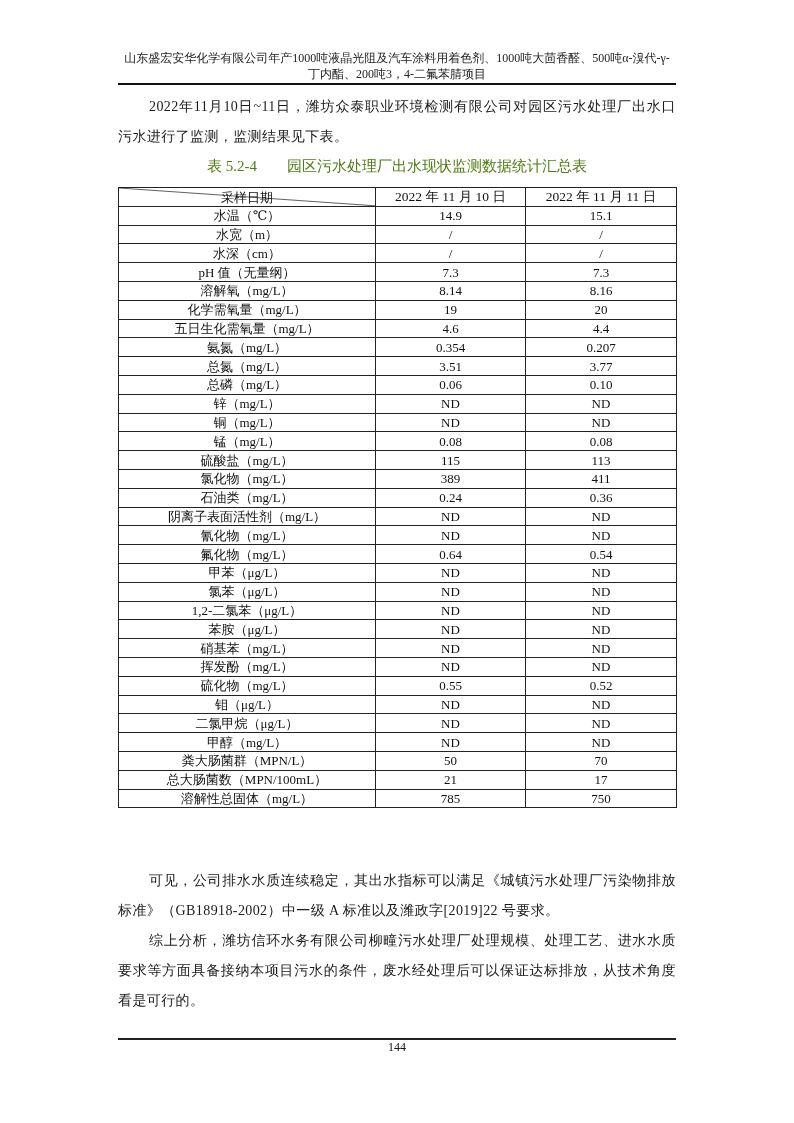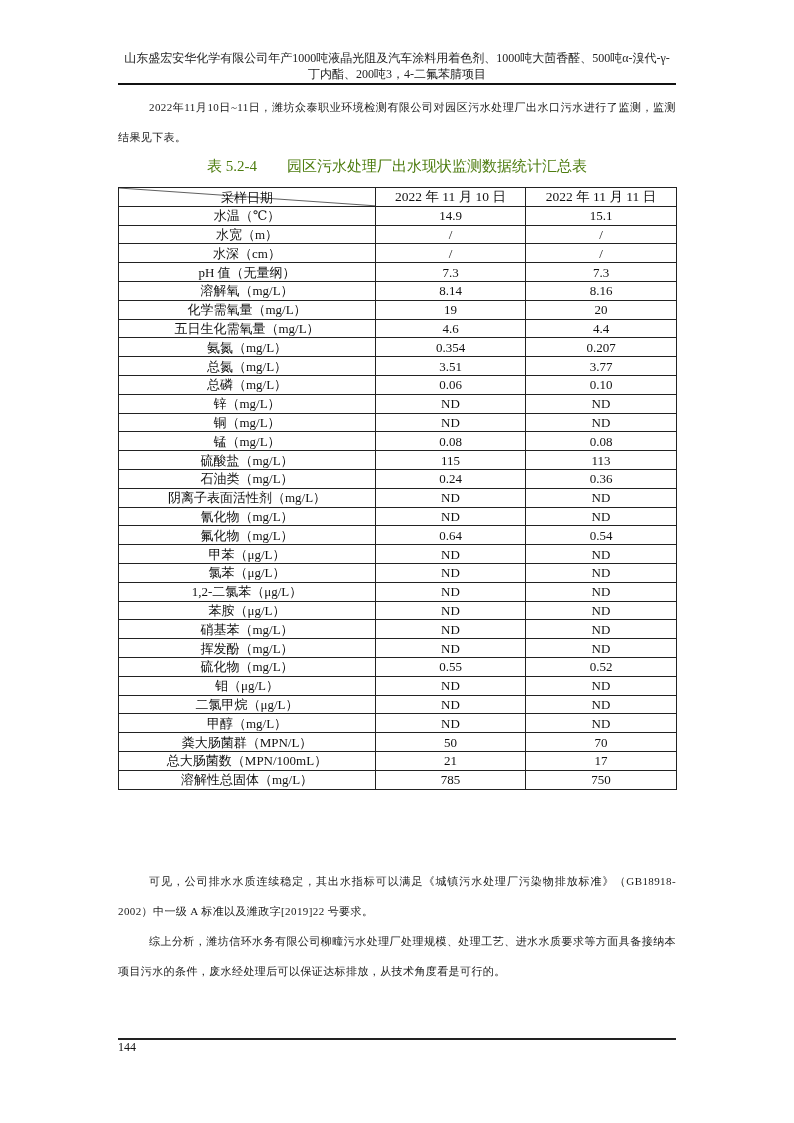--- a/index.html
+++ b/index.html
@@ -2,42 +2,42 @@
 <html><head>
 <meta charset="utf-8">
 <style>
   html, body { margin: 0; padding: 0; background: #ffffff; }
   body { width: 794px; height: 1123px; position: relative; overflow: hidden;
          font-family: "Liberation Serif", "DejaVu Serif", serif; color: #111; }
   .page-header { position: absolute; left: 118px; width: 558px; top: 50px; text-align: center;
                  font-size: 12px; line-height: 16px; color: #222; }
   .header-rule { position: absolute; left: 118px; width: 558px; top: 83px; height: 0;
                  border-top: 2px solid #111; }
-  .para { position: absolute; left: 118px; width: 558px; font-size: 11px; line-height: 30px;
+  .para { position: absolute; left: 118px; width: 558px; font-size: 14px; line-height: 30px;
           text-indent: 31px; text-align: justify; letter-spacing: 0.4px; color: #1a1a1a; }
   .p1 { top: 92px; }
   .caption { position: absolute; left: 118px; width: 558px; top: 155px; text-align: center;
              font-size: 15px; line-height: 22px; color: #4d7c0f; }
   .caption .num { margin-right: 30px; }
   table.data { position: absolute; left: 118px; top: 187px; width: 558px; border-collapse: collapse;
                font-size: 13px; table-layout: fixed; }
   table.data td, table.data th { border: 1px solid #222; text-align: center; padding: 0;
                                  height: 17.8px; line-height: 17px; font-weight: normal; white-space: nowrap; overflow: hidden; }
   table.data col.c0 { width: 257px; }
   table.data col.c1 { width: 150px; }
   table.data col.c2 { width: 151px; }
   th.diag { position: relative; height: 39px; padding: 0; text-decoration: underline; }
   th.diag svg { position: absolute; left: 0; top: 0; width: 100%; height: 100%; }
   th.diag .top-lbl { position: absolute; left: 0; right: 0; top: 2px; text-align: center; font-size: 13px; line-height: 16px; }
   th.date { height: 39px; font-size: 13.5px; }
   .p2 { top: 866px; }
   .p3 { top: 926px; }
   .footer-rule { position: absolute; left: 118px; width: 558px; top: 1038px; height: 0;
                  border-top: 2px solid #222; }
-  .page-num { position: absolute; left: 118px; width: 558px; top: 1040px; 
+  .page-num { position: absolute; left: 118px; width: 558px; top: 1040px; text-align: center;
               font-size: 12px; line-height: 14px; font-family: Liberation Serif, serif; }
 </style>
 </head>
 <body>
 
 <div class="page-header">
   <div>山东盛宏安华化学有限公司年产1000吨液晶光阻及汽车涂料用着色剂、1000吨大茴香醛、500吨α-溴代-γ-</div>
   <div>丁内酯、200吨3，4-二氟苯腈项目</div>
 </div>
 <div class="header-rule"></div>
@@ -132,20 +132,25 @@
         <td>锰（mg/L）</td>
         <td>0.08</td>
         <td>0.08</td>
       </tr>
       <tr>
         <td>硫酸盐（mg/L）</td>
         <td>115</td>
         <td>113</td>
       </tr>
       <tr>
+        <td>氯化物（mg/L）</td>
+        <td>389</td>
+        <td>411</td>
+      </tr>
+      <tr>
         <td>石油类（mg/L）</td>
         <td>0.24</td>
         <td>0.36</td>
       </tr>
       <tr>
         <td>阴离子表面活性剂（mg/L）</td>
         <td>ND</td>
         <td>ND</td>
       </tr>
       <tr>

